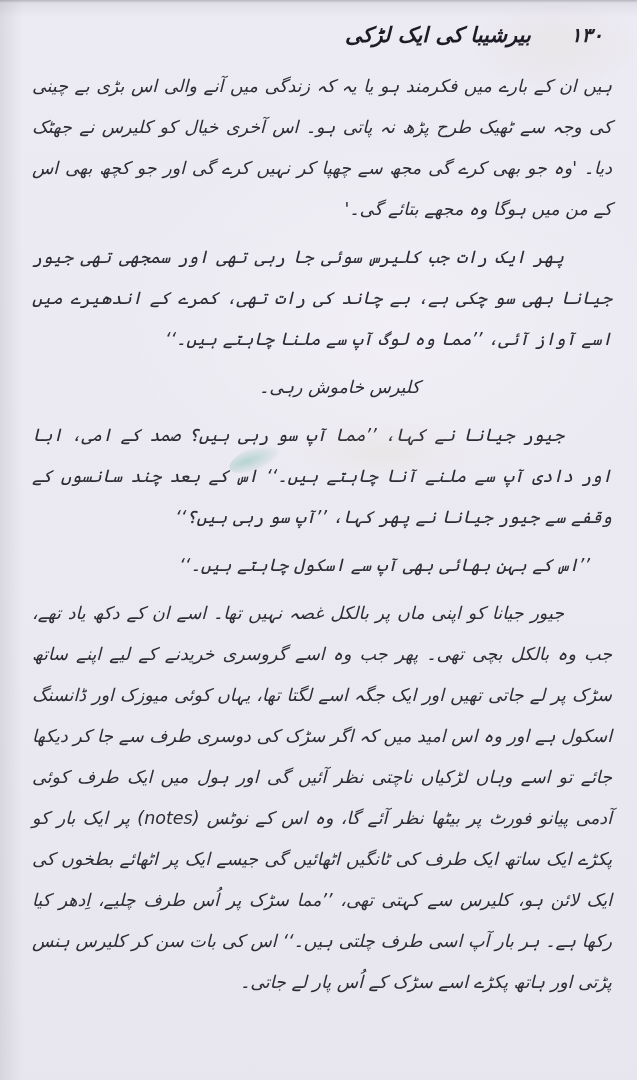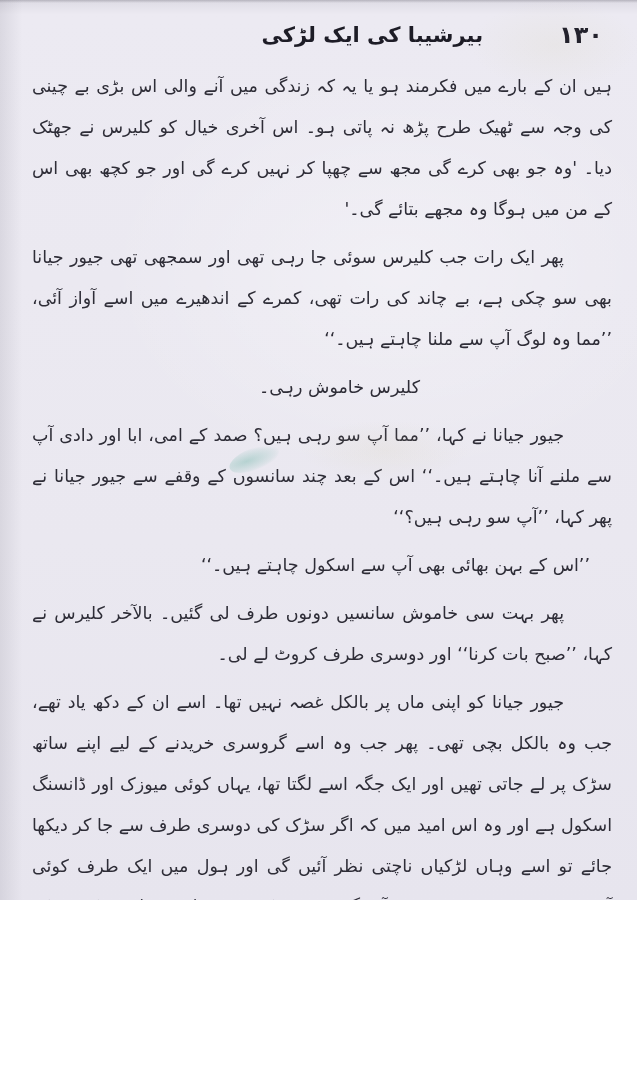--- a/index.html
+++ b/index.html
@@ -1,39 +1,40 @@
 <!DOCTYPE html>
 <html lang="ur"><head>
 <meta charset="utf-8">
 <style>
   html,body{margin:0;padding:0;}
   .page{
     position:relative;
-    width:637px;height:900px;
+    width:637px;height:1080px;
     overflow:hidden;
     background:
       radial-gradient(ellipse 420px 300px at 62% 30%, rgba(255,255,255,0.30), rgba(255,255,255,0) 70%),
       linear-gradient(90deg, rgba(110,108,122,0.14) 0, rgba(110,108,122,0) 3.5%),
       linear-gradient(180deg, #dddbe4 0, #eceaf2 1.6%, #eae8f0 60%, #e7e5ee 100%);
     font-family:"DejaVu Sans", sans-serif;
     color:#2b2a33;
+    font-style:italic;
   }
   .page-header{
     position:absolute;top:14px;left:0;right:0;height:42px;
     display:flex;flex-direction:row;justify-content:flex-end;align-items:center;
     padding-right:34px;
   }
   .book-title{
     font-size:21px;font-weight:bold;color:#1d1c26;
     letter-spacing:0.5px;
     direction:rtl;
   }
   .page-number{
-    font-size:24px;font-weight:bold;color:#23222c;
-    margin-left:76px;
+    font-size:20px;font-weight:bold;color:#23222c;
+    margin-left:40px;
     direction:rtl;
   }
   .text-block{
     position:absolute;top:66px;right:25px;left:20px;bottom:8px;
     direction:rtl;
     font-size:17.5px;
     line-height:41px;
     text-align:justify;
     color:#2e2d37;
   }
@@ -79,21 +80,20 @@
     <span class="book-title">بیرشیبا کی ایک لڑکی</span>
     <span class="page-number">۱۳۰</span>
   </div>
 
   <div class="text-block">
     <p class="para-noindent">ہیں ان کے بارے میں فکرمند ہو یا یہ کہ زندگی میں آنے والی اس بڑی بے چینی کی وجہ سے ٹھیک طرح پڑھ نہ پاتی ہو۔ اس آخری خیال کو کلیرس نے جھٹک دیا۔ 'وہ جو بھی کرے گی مجھ سے چھپا کر نہیں کرے گی اور جو کچھ بھی اس کے من میں ہوگا وہ مجھے بتائے گی۔'</p>
     <p class="para-indent">پھر ایک رات جب کلیرس سوئی جا رہی تھی اور سمجھی تھی جیور جیانا بھی سو چکی ہے، بے چاند کی رات تھی، کمرے کے اندھیرے میں اسے آواز آئی، ’’مما وہ لوگ آپ سے ملنا چاہتے ہیں۔‘‘</p>
     <p class="para-indent-deep">کلیرس خاموش رہی۔</p>
     <p class="para-indent">جیور جیانا نے کہا، ’’مما آپ سو رہی ہیں؟ صمد کے امی، ابا اور دادی آپ سے ملنے آنا چاہتے ہیں۔‘‘ اس کے بعد چند سانسوں کے وقفے سے جیور جیانا نے پھر کہا، ’’آپ سو رہی ہیں؟‘‘</p>
     <p class="para-indent-sm">’’اس کے بہن بھائی بھی آپ سے اسکول چاہتے ہیں۔‘‘</p>
-    <p class="para-indent">پھر بہت سی خاموش سانسیں دونوں طرف لی گئیں۔ بالآخر کلیرس نے کہا، ’’صبح بات کرنا‘‘ اور دوسری طرف کروٹ لے لی۔</p>
     <p class="para-indent">جیور جیانا کو اپنی ماں پر بالکل غصہ نہیں تھا۔ اسے ان کے دکھ یاد تھے، جب وہ بالکل بچی تھی۔ پھر جب وہ اسے گروسری خریدنے کے لیے اپنے ساتھ سڑک پر لے جاتی تھیں اور ایک جگہ اسے لگتا تھا، یہاں کوئی میوزک اور ڈانسنگ اسکول ہے اور وہ اس امید میں کہ اگر سڑک کی دوسری طرف سے جا کر دیکھا جائے تو اسے وہاں لڑکیاں ناچتی نظر آئیں گی اور ہول میں ایک طرف کوئی آدمی پیانو فورٹ پر بیٹھا نظر آئے گا، وہ اس کے نوٹس (notes) پر ایک بار کو پکڑے ایک ساتھ ایک طرف کی ٹانگیں اٹھائیں گی جیسے ایک پر اٹھائے بطخوں کی ایک لائن ہو، کلیرس سے کہتی تھی، ’’مما سڑک پر اُس طرف چلیے، اِدھر کیا رکھا ہے۔ ہر بار آپ اسی طرف چلتی ہیں۔‘‘ اس کی بات سن کر کلیرس ہنس پڑتی اور ہاتھ پکڑے اسے سڑک کے اُس پار لے جاتی۔</p>
 
   </div>
 
   <div class="ink-smudge"></div>
   <div class="stain-a"></div>
 
 </div>
 
 </body></html>

